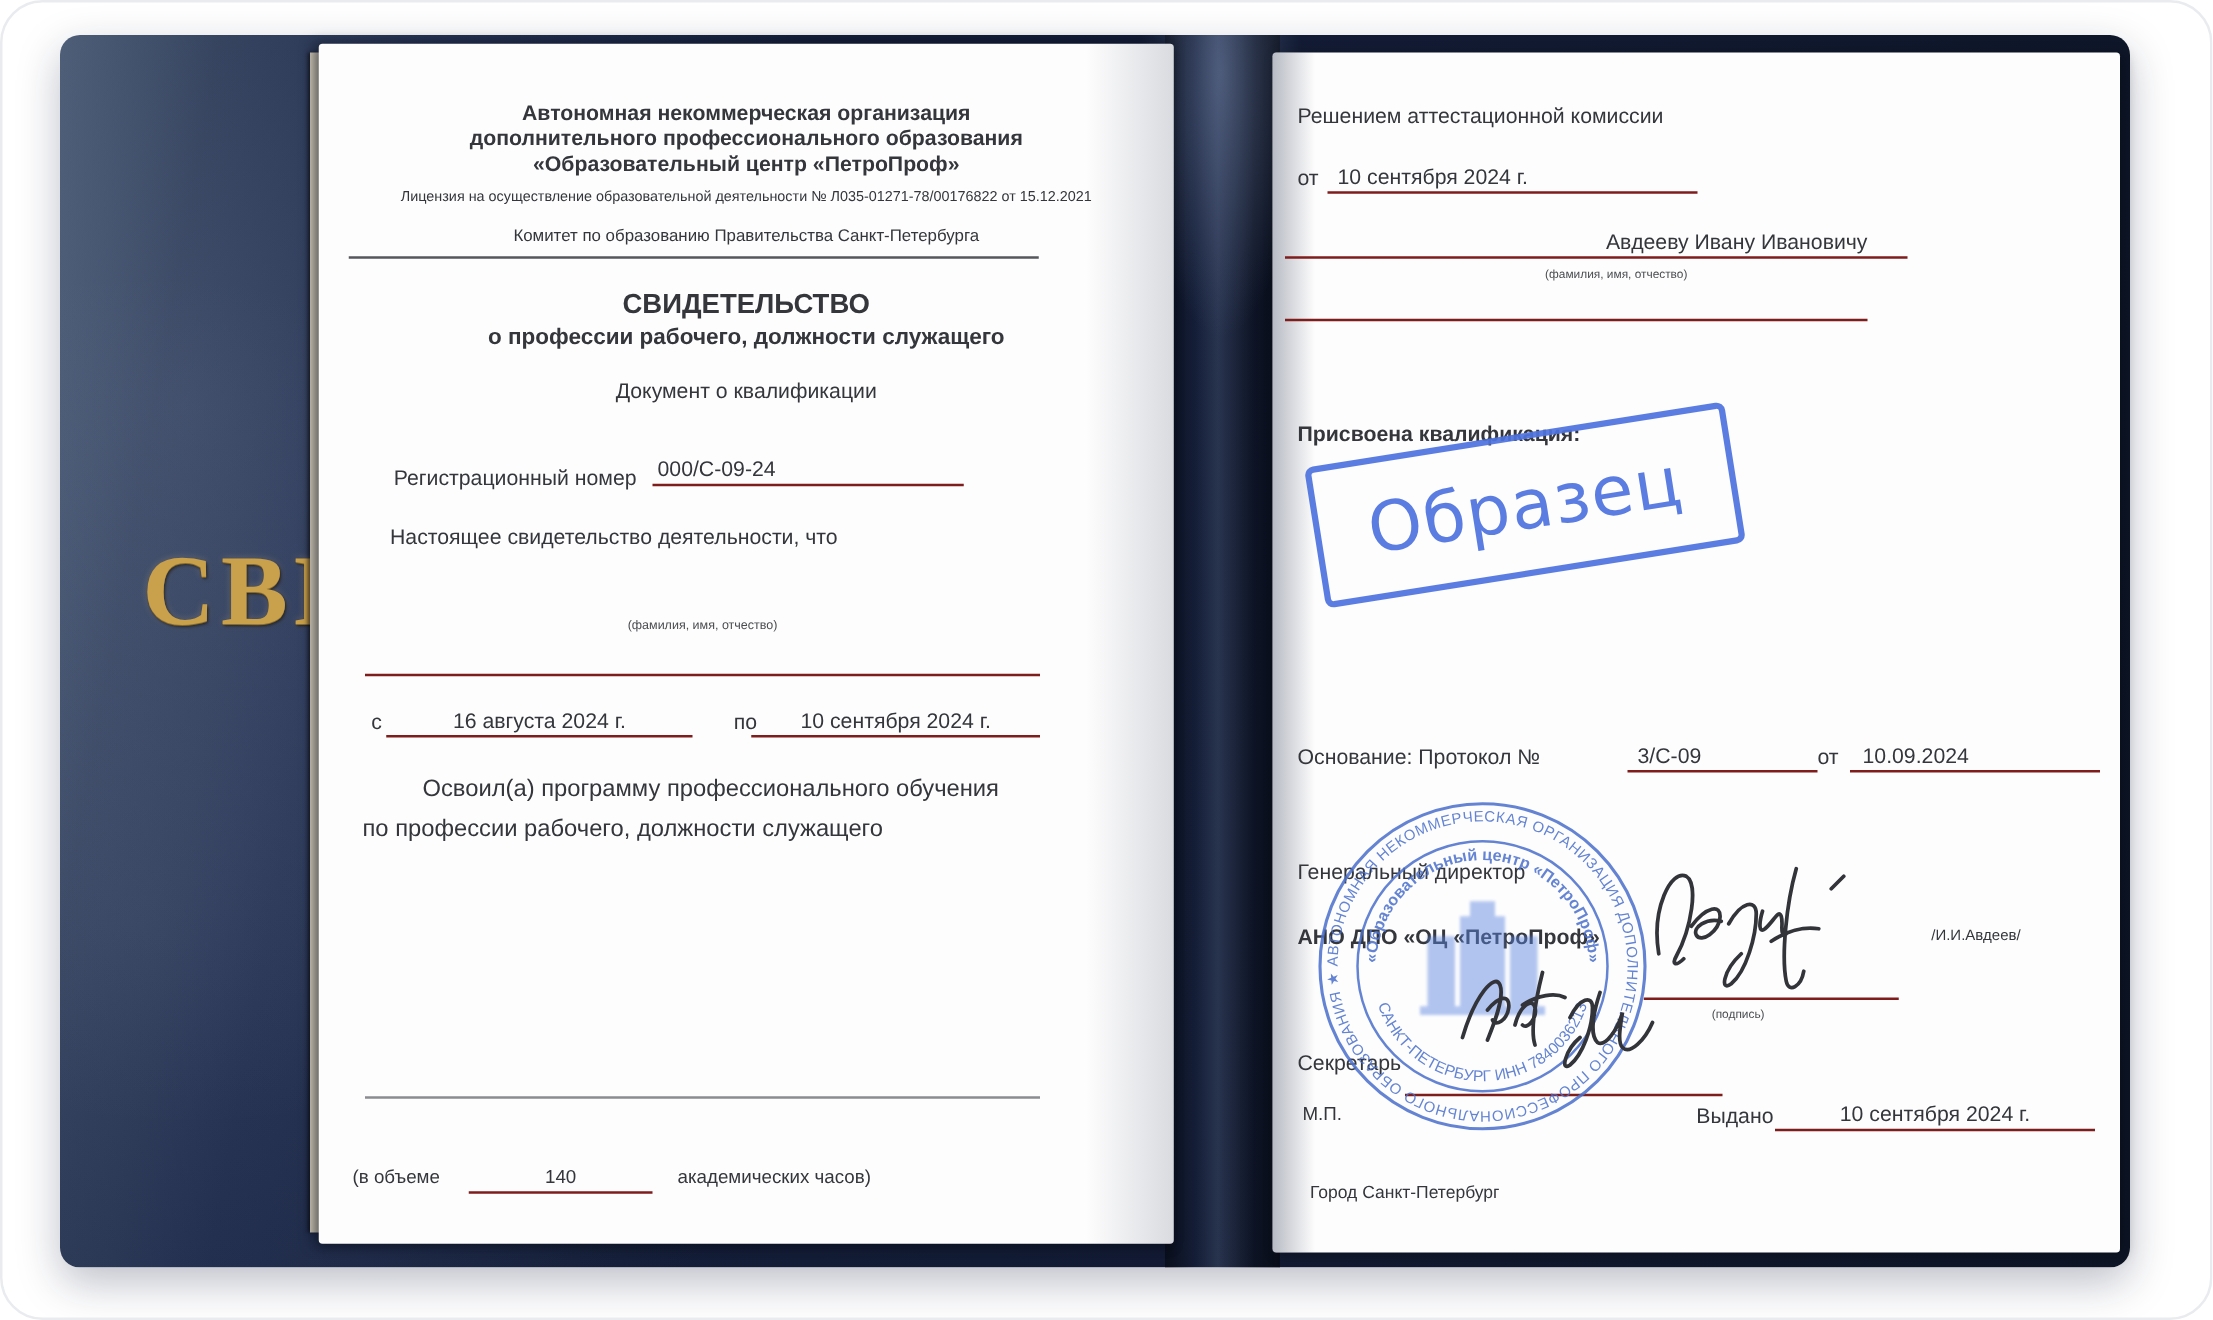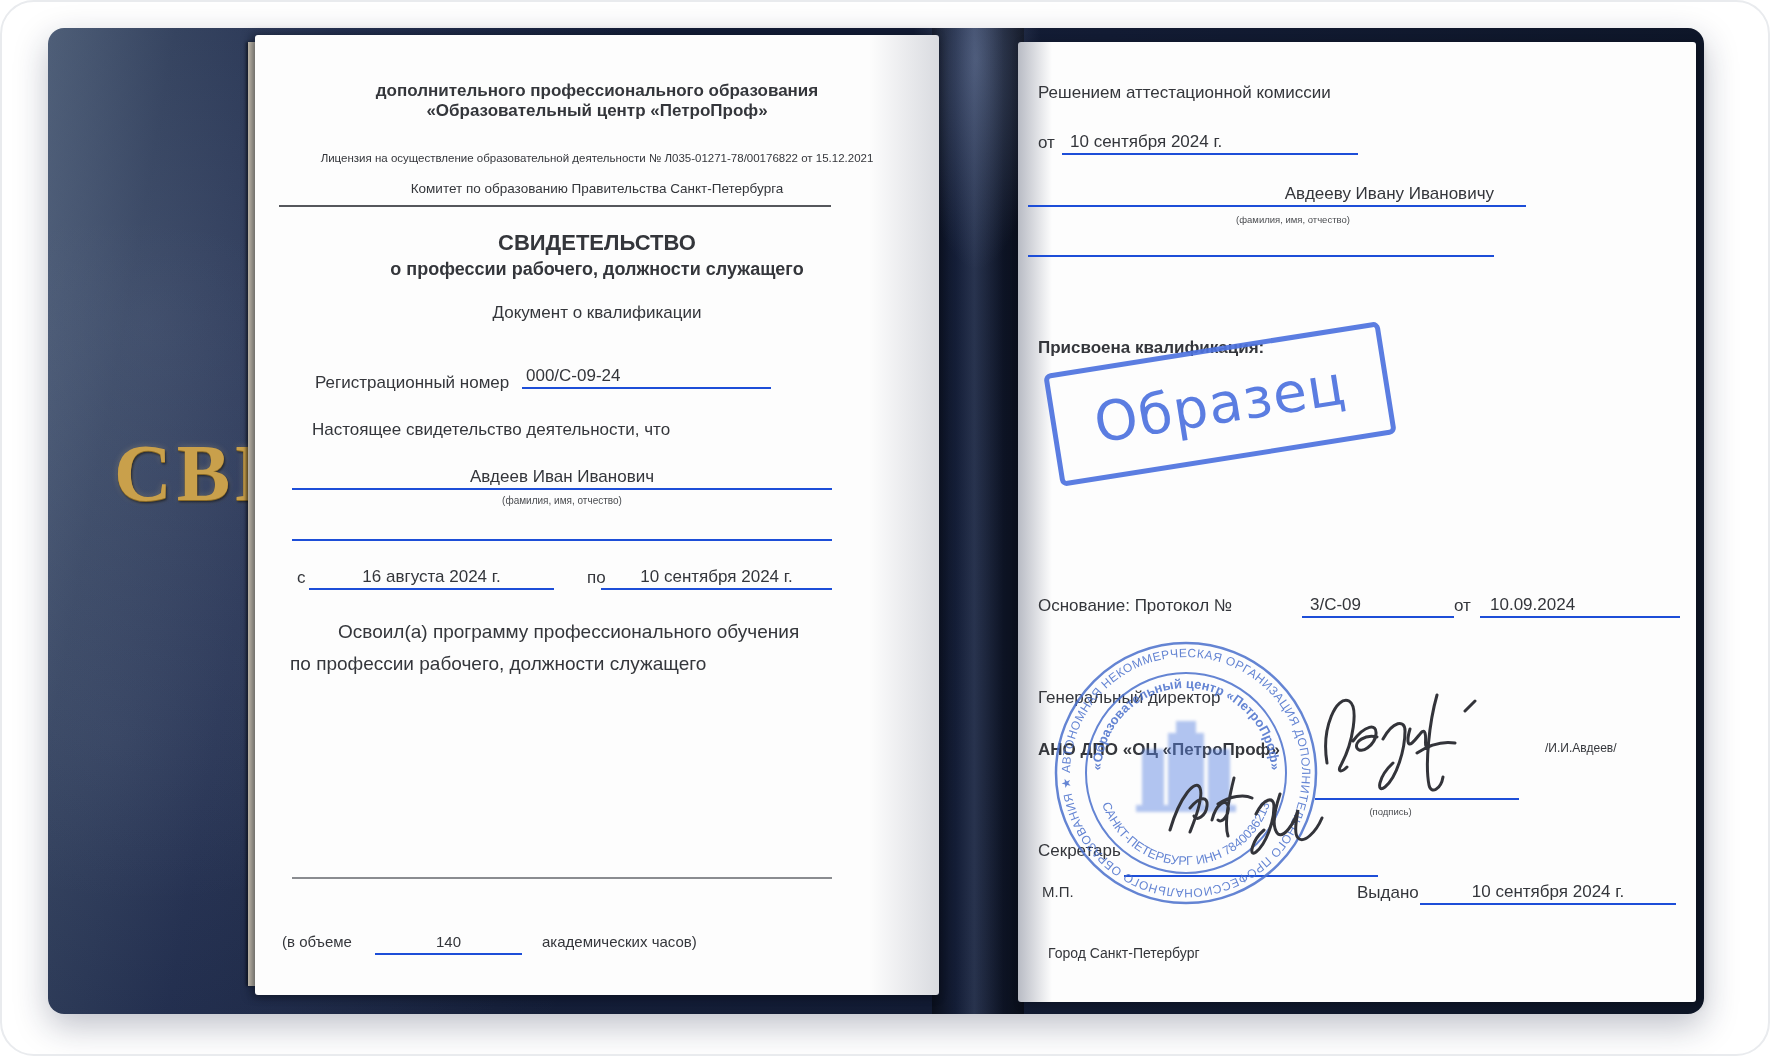--- a/index.html
+++ b/index.html
@@ -29,21 +29,21 @@
   .page-left::after{content:"";position:absolute;right:0;top:0;bottom:0;width:70px;
     background:linear-gradient(90deg,rgba(30,40,70,0),rgba(30,40,70,.16));}
   .page-right{left:1016px;top:40px;width:678px;height:960px;
     box-shadow:4px 2px 10px rgba(0,0,0,.3);}
   .page-right::before{content:"";position:absolute;left:0;top:0;bottom:0;width:34px;
     background:linear-gradient(90deg,rgba(25,35,65,.30),rgba(25,35,65,0));}
   
   .t{position:absolute;color:#34363b;white-space:nowrap;font-size:17px;line-height:1.2;}
   .b{font-weight:bold;}
   .center{left:0;right:0;text-align:center;}
-  .uline{position:absolute;border-bottom:2px solid #1d4ed8;text-align:center;color:#34363b;
+  .uline{position:absolute;border-bottom:2px solid #7f1d1d;text-align:center;color:#34363b;
          font-size:17px;line-height:22px;height:22px;}
   .rule{position:absolute;border-top:2px solid #55575c;height:0;}
   .small{font-size:10px;color:#4a4c50;}
   
   .stamp{position:absolute;left:32px;top:305px;width:330px;height:104px;border:5px solid #4e73df;
     border-radius:7px;transform:rotate(-9deg);display:flex;align-items:center;justify-content:center;
     z-index:5;opacity:.92;}
   .stamp span{font-family:"DejaVu Sans",sans-serif;font-size:55px;color:#4e73df;letter-spacing:1px;}
   .sigsvg{position:absolute;z-index:6;}
   .sealsvg{position:absolute;left:32px;top:595px;width:272px;height:272px;z-index:4;opacity:.85;}
@@ -58,37 +58,37 @@
   <div class="spine-glow"></div>
 
   <div class="cover-left">
     <span class="gold">СВИ</span>
   </div>
 
   <div class="stack-edge"></div>
 
   <div class="page page-left">
     <div class="t center b" style="top:46px;font-size:17px;">
+      <div>Автономная некоммерческая организация</div>
       <div>дополнительного профессионального образования</div>
       <div>«Образовательный центр «ПетроПроф»</div>
     </div>
     <div class="t center" style="top:117px;font-size:11.5px;">Лицензия на осуществление образовательной деятельности № Л035-01271-78/00176822 от 15.12.2021</div>
     <div class="t center" style="top:146px;font-size:13.5px;">Комитет по образованию Правительства Санкт-Петербурга</div>
     <div class="rule" style="top:170px;left:24px;width:552px;"></div>
 
     <div class="t center b" style="top:195px;font-size:22px;">СВИДЕТЕЛЬСТВО</div>
     <div class="t center b" style="top:224px;font-size:18px;">о профессии рабочего, должности служащего</div>
     <div class="t center" style="top:268px;">Документ о квалификации</div>
 
     <div class="t" style="top:338px;left:60px;">Регистрационный номер</div>
     <div class="uline" style="top:330px;left:267px;width:245px;text-align:left;padding-left:4px;">000/С-09-24</div>
 
     <div class="t" style="top:385px;left:57px;">Настоящее свидетельство деятельности, что</div>
 
-    <div class="uline" style="top:431px;left:37px;width:540px;">Авдеев Иван Иванович</div>
     <div class="t small" style="top:460px;left:37px;width:540px;text-align:center;">(фамилия, имя, отчество)</div>
     <div class="uline" style="top:482px;left:37px;width:540px;"></div>
 
     <div class="t" style="top:533px;left:42px;">с</div>
     <div class="uline" style="top:531px;left:54px;width:245px;">16 августа 2024 г.</div>
     <div class="t" style="top:533px;left:319px;margin-left:13px;">по</div>
     <div class="uline" style="top:531px;left:346px;width:231px;">10 сентября 2024 г.</div>
 
     <div class="t" style="top:586px;left:35px;font-size:19px;margin-left:48px;">Освоил(а) программу профессионального обучения</div>
     <div class="t" style="top:618px;left:35px;font-size:19px;">по профессии рабочего, должности служащего</div>

